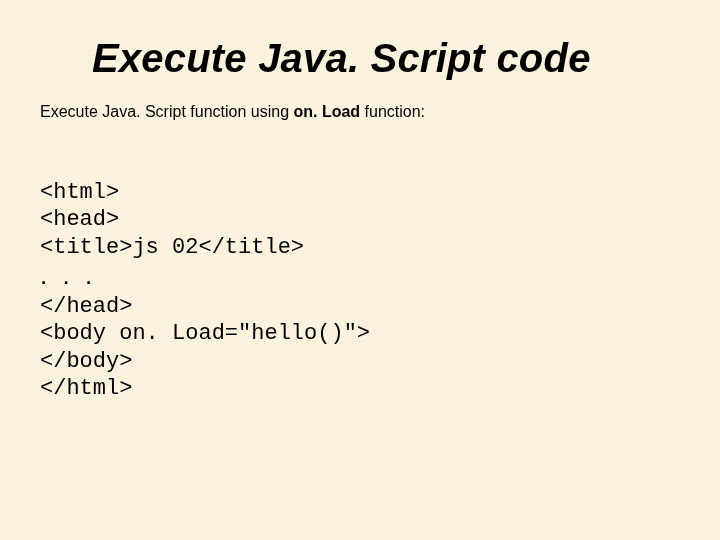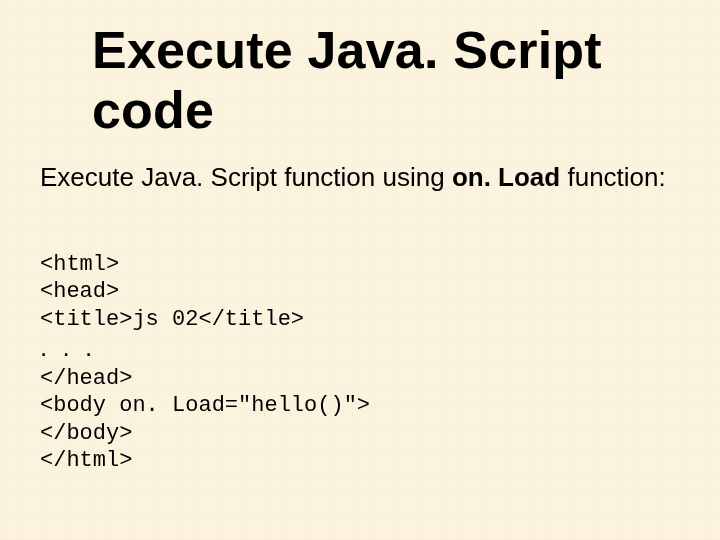--- a/index.html
+++ b/index.html
@@ -13,27 +13,28 @@
     background-color: #fcf3de;
     background-image:
       repeating-linear-gradient(0deg,  rgba(210,180,140,0.06) 0 1px, transparent 1px 22px),
       repeating-linear-gradient(90deg, rgba(210,180,140,0.06) 0 1px, transparent 1px 22px);
     font-family: Arial, Helvetica, sans-serif;
     color: #000;
     box-sizing: border-box;
     padding: 20px 40px 20px 40px;
   }
   .title {
-    font-size: 52px;
+    font-size: 40px;
     font-weight: 700;
-    margin: 0 0 22px 52px;
+    margin: 16px 0 22px 52px;
     letter-spacing: 0.2px;
+    font-style: italic;
   }
   .subtitle {
-    font-size: 26px;
+    font-size: 16px;
     font-weight: 400;
     margin: 0 0 30px 0;
   }
   .subtitle .b { font-weight: 700; }
   .code {
     font-family: "Courier New", Courier, monospace;
     font-size: 22px;
     line-height: 1.25;
     white-space: pre;
   }

